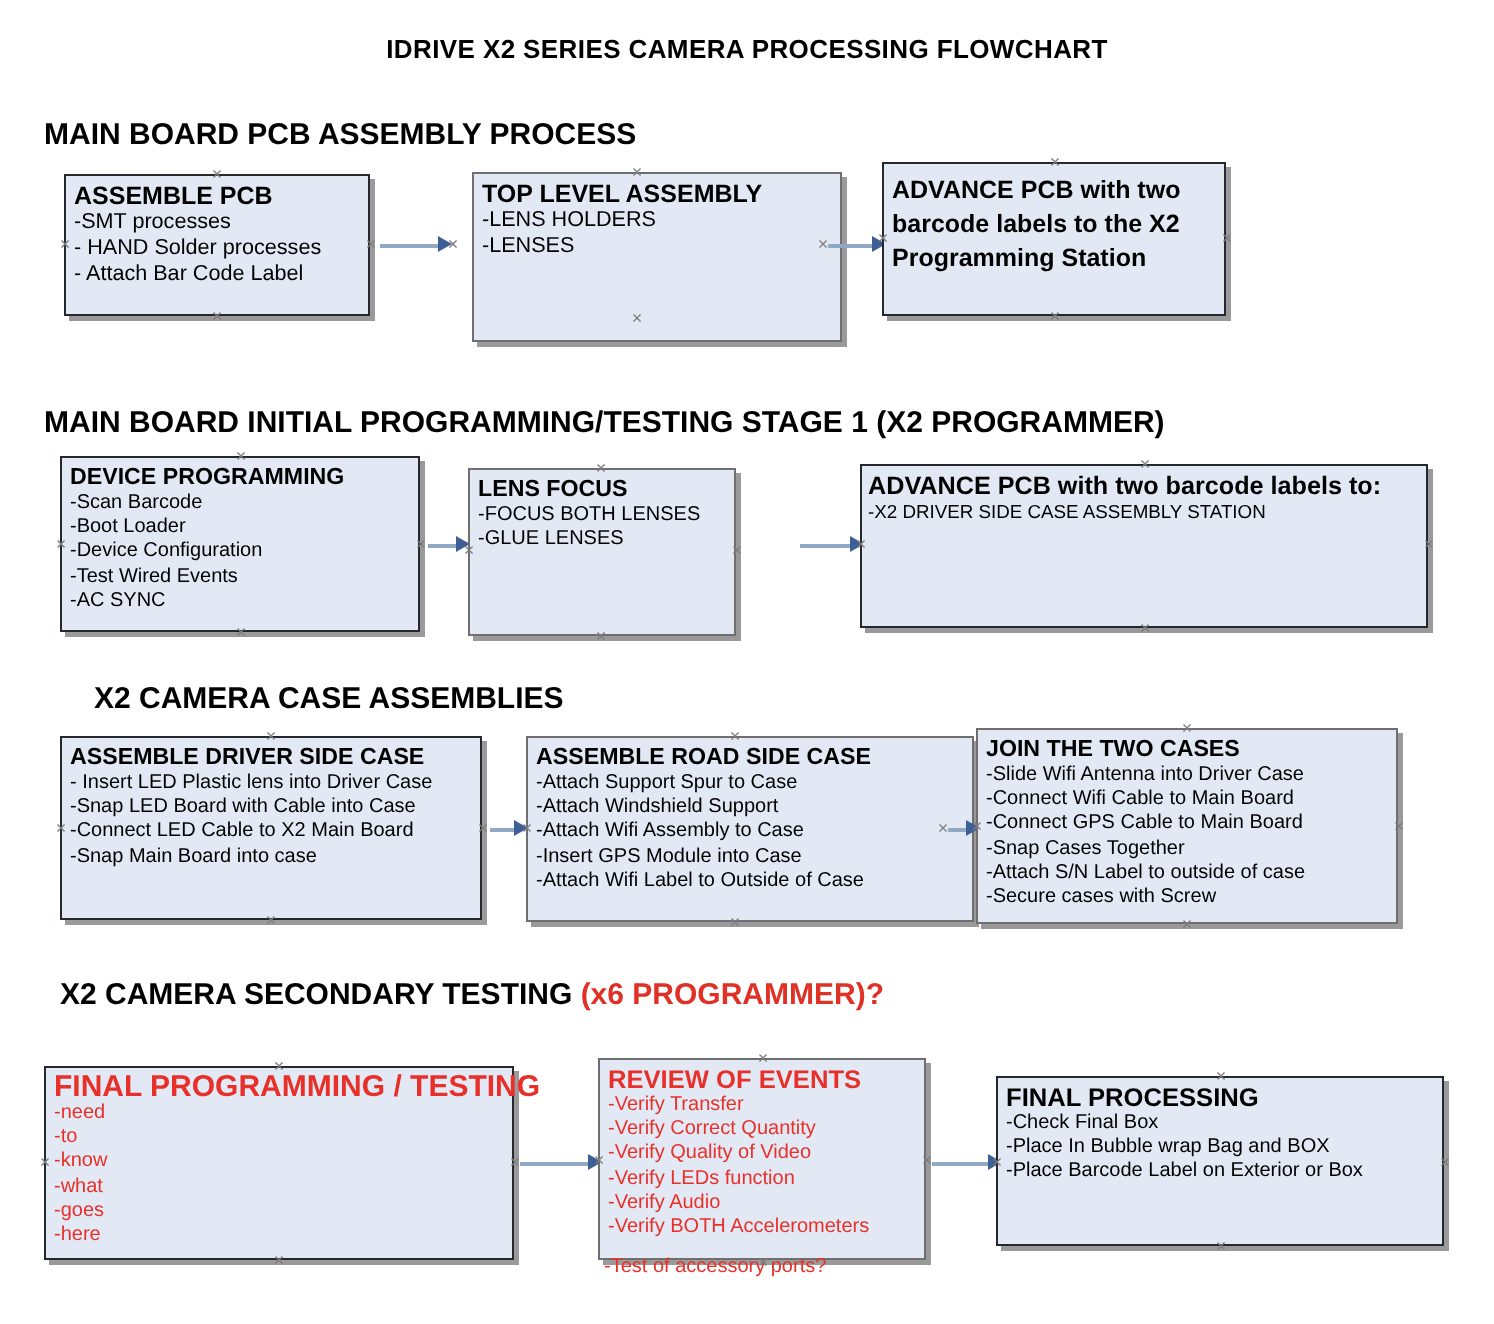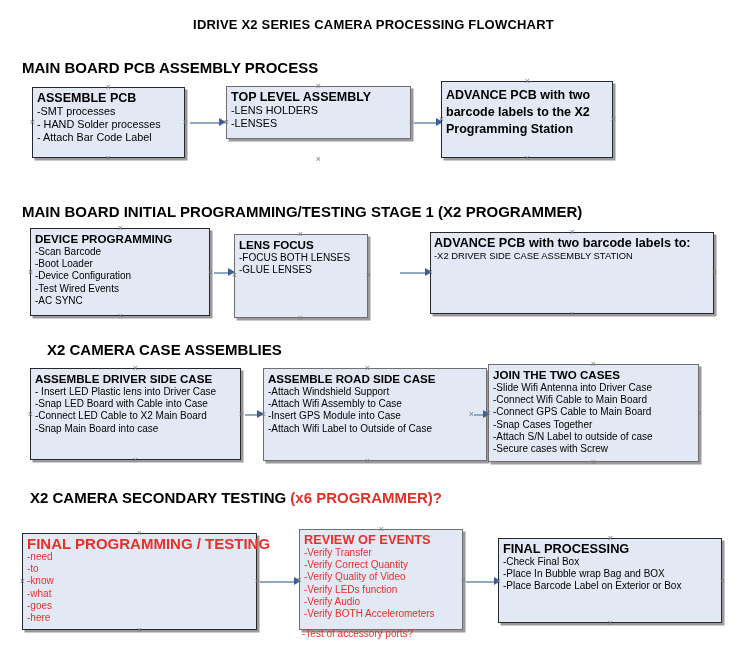--- a/index.html
+++ b/index.html
@@ -114,21 +114,21 @@
     <div class="bline">- Attach Bar Code Label</div>
   </div>
   <div class="hx" style="left:105px;top:84px;"></div>
   <div class="hx" style="left:105px;top:155px;"></div>
   <div class="hx" style="left:29px;top:119px;"></div>
   <div class="hx" style="left:182px;top:119px;"></div>
 
   <div class="conn" style="left:190px;top:122px;width:32px;"></div>
   <div class="arrow" style="left:219px;top:118px;"></div>
 
-  <div class="pbox gray" style="left:226px;top:86px;width:185px;height:53px;">
+  <div class="pbox gray" style="left:236px;top:86px;width:185px;height:85px;">
     <div class="btitle">TOP LEVEL ASSEMBLY</div>
     <div class="bline">-LENS HOLDERS</div>
     <div class="bline">-LENSES</div>
   </div>
   <div class="hx" style="left:315px;top:83px;"></div>
   <div class="hx" style="left:315px;top:156px;"></div>
   <div class="hx" style="left:223px;top:119px;"></div>
   <div class="hx" style="left:408px;top:119px;"></div>
 
   <div class="conn" style="left:414px;top:122px;width:25px;"></div>
@@ -198,20 +198,21 @@
   <div class="hx" style="left:132px;top:365px;"></div>
   <div class="hx" style="left:132px;top:457px;"></div>
   <div class="hx" style="left:27px;top:411px;"></div>
   <div class="hx" style="left:238px;top:411px;"></div>
 
   <div class="conn" style="left:245px;top:414px;width:15px;"></div>
   <div class="arrow" style="left:257px;top:410px;"></div>
 
   <div class="pbox gray t-sm" style="left:263px;top:368px;width:224px;height:93px;">
     <div class="btitle">ASSEMBLE ROAD SIDE CASE</div>
+    <div class="bline">-Attach Support Spur to Case</div>
     <div class="bline">-Attach Windshield Support</div>
     <div class="bline">-Attach Wifi Assembly to Case</div>
     <div class="bline">-Insert GPS Module into Case</div>
     <div class="bline">-Attach Wifi Label to Outside of Case</div>
   </div>
   <div class="hx" style="left:364px;top:365px;"></div>
   <div class="hx" style="left:364px;top:458px;"></div>
   <div class="hx" style="left:260px;top:411px;"></div>
   <div class="hx" style="left:468px;top:411px;"></div>
 

